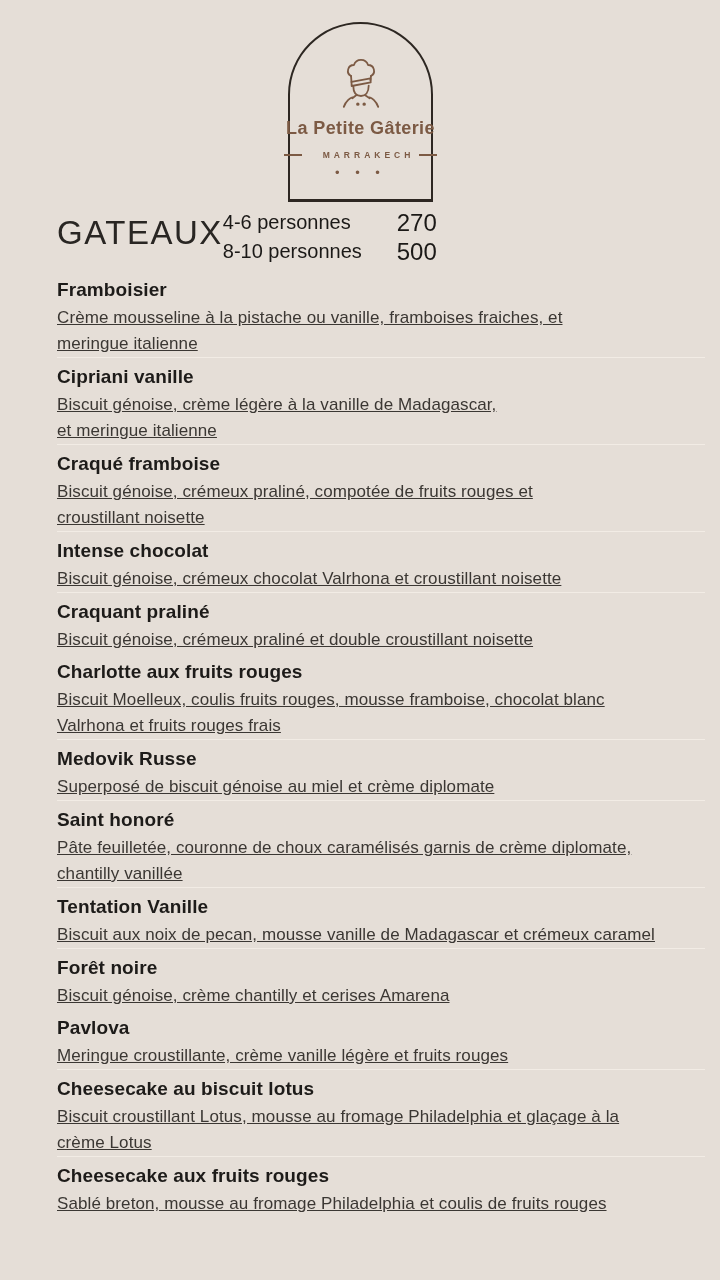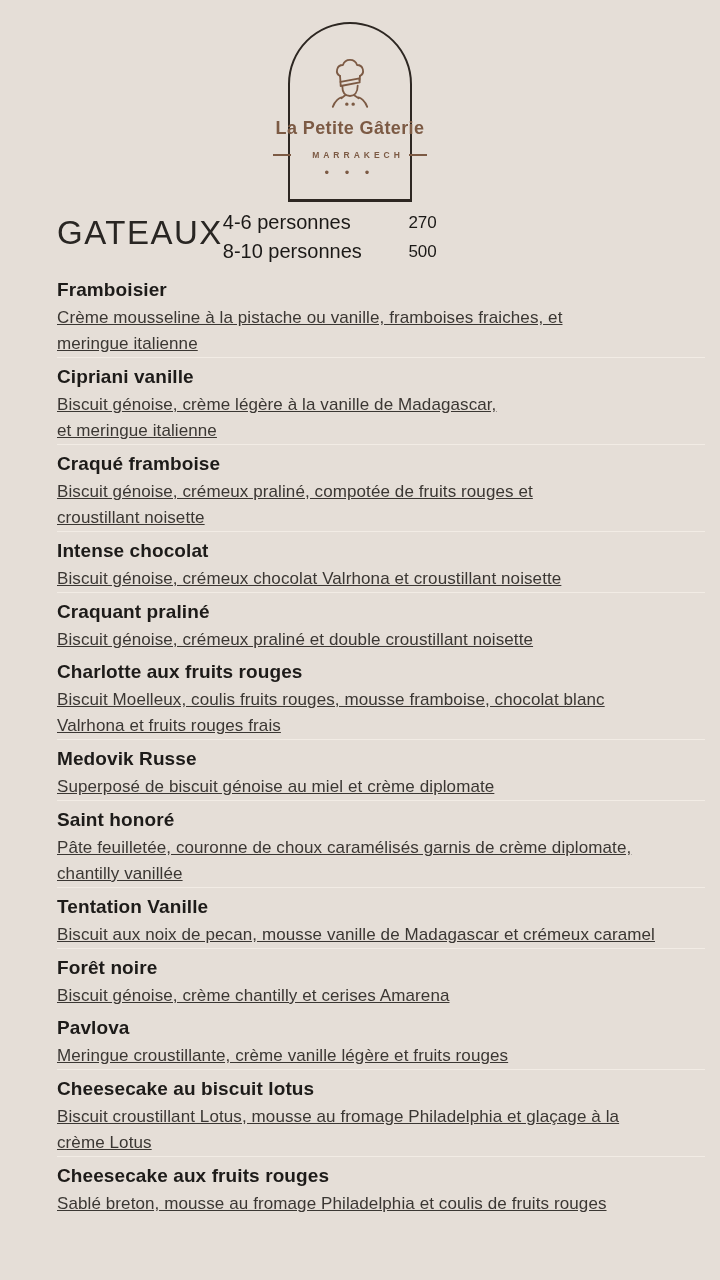--- a/index.html
+++ b/index.html
@@ -8,21 +8,21 @@
     background: var(--bg, #e5ded7);
     font-family: "Liberation Sans", "DejaVu Sans", sans-serif;
     color: var(--text-dark, #24211e);
     position: relative;
   }
 
   
   .arch {
     position: absolute;
     left: 288px; top: 22px;
-    width: 124px; height: 180px;
+    width: 145px; height: 180px;
     border: 2px solid var(--arch-border, #2d2722);
     border-bottom-width: 3px;
     border-radius: 74px 74px 0 0;
     display: flex; flex-direction: column; align-items: center;
   }
   .chef-icon { margin-top: 33px; width: 58px; height: 58px; }
   .logo-title {
     margin-top: 3px;
     font-size: 18px; font-weight: bold;
     letter-spacing: .4px;
@@ -57,21 +57,21 @@
     color: #292623;
     margin-top: 6px;
   }
   .price-table {
     display: grid;
     grid-template-columns: auto auto;
     column-gap: 34px;
     min-width: 214px;
   }
   .price-label { font-size: 20px; line-height: 29px; color: #1b1917; }
-  .price-value { font-size: 17px; line-height: 29px; color: #1b1917; text-align: right; }
+  .price-value { font-size: 24px; line-height: 29px; color: #1b1917; text-align: right; }
 
   
   .items { margin: 12px 15px 0 57px; width: 648px; }
   .item { margin-bottom: 7px; }
   .item.has-divider { border-bottom: 1px solid var(--divider, #f2ece5); }
   .item-name {
     font-size: 19px; font-weight: bold; line-height: 24px;
     color: #1d1b19; margin-bottom: 3px;
     letter-spacing: .1px;
   }

